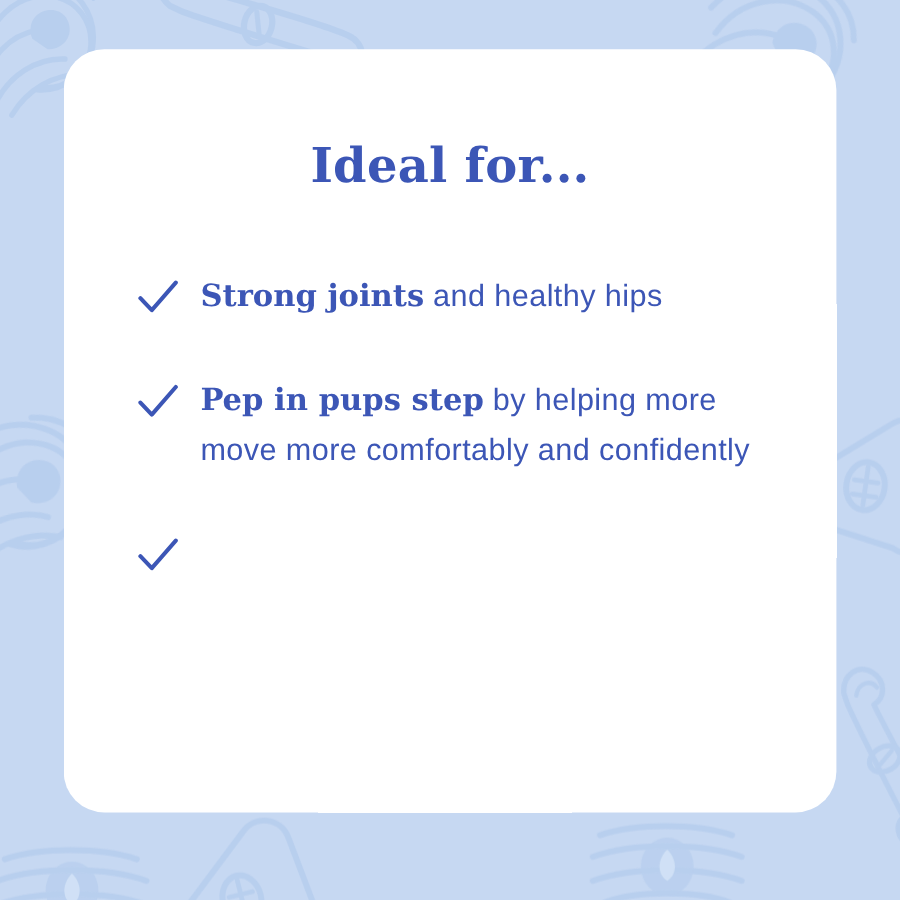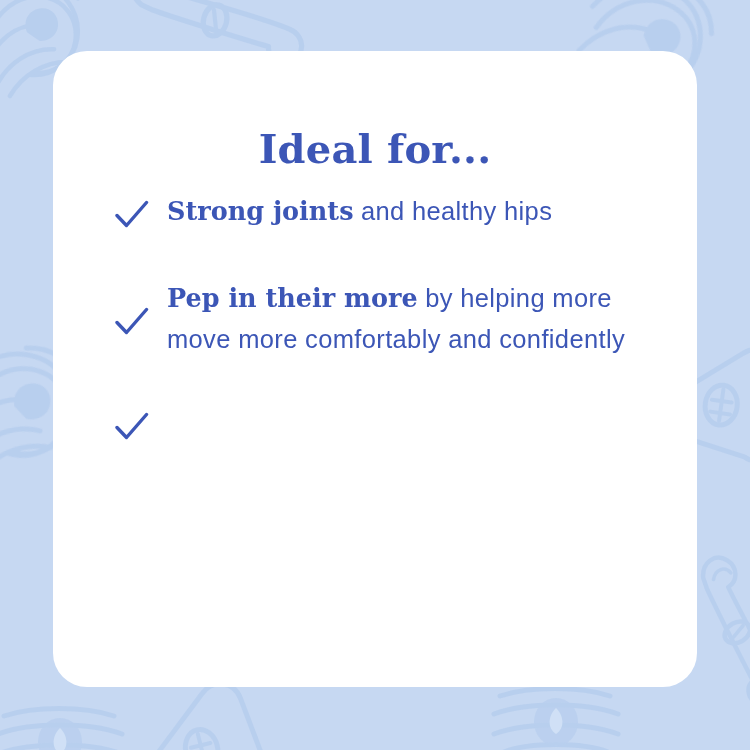--- a/index.html
+++ b/index.html
@@ -27,21 +27,21 @@
     inset: 0;
     width: 750px;
     height: 750px;
     pointer-events: none;
   }
 
   
   #card {
     position: absolute;
     left: 53px;
-    top: 51px;
+    top: 41px;
     width: 644px;
     height: 636px;
     background: #ffffff;
     border-radius: 34px;
   }
 
   #card-title {
     position: absolute;
     left: 0;
     top: 76px;
@@ -58,23 +58,24 @@
   #benefit-list {
     position: absolute;
     left: 62px;
     top: 140px;
     width: 560px;
   }
 
   .benefit-item {
     position: relative;
     display: flex;
-    align-items: center;
+    align-items: flex-start;
     margin-bottom: 46px;
     padding-left: 0;
+    margin-top: 46px;
   }
   .benefit-item:last-child { margin-bottom: 0; }
 
   .check-wrap {
     flex: 0 0 52px;
     display: flex;
     align-items: flex-start;
     justify-content: flex-start;
     padding-top: 6px;
   }
@@ -173,21 +174,21 @@
         </span>
         <span class="benefit-text"><span class="lead">Strong joints</span><span> and healthy hips</span></span>
       </div>
 
       <div class="benefit-item">
         <span class="check-wrap">
           <svg width="34" height="30" viewBox="0 0 34 30" xmlns="http://www.w3.org/2000/svg">
             <path d="M2,15.5 L11.5,25.5 L31.5,2.5" fill="none" stroke="#3c56b6" stroke-width="3.4" stroke-linecap="round" stroke-linejoin="round"></path>
           </svg>
         </span>
-        <span class="benefit-text"><span class="lead">Pep in their more</span><span> by helping more move more comfortably and confidently</span></span>
+        <span class="benefit-text"><span class="lead">Pep in pups step</span><span> by helping more move more comfortably and confidently</span></span>
       </div>
 
       <div class="benefit-item">
         <span class="check-wrap">
           <svg width="34" height="30" viewBox="0 0 34 30" xmlns="http://www.w3.org/2000/svg">
             <path d="M2,15.5 L11.5,25.5 L31.5,2.5" fill="none" stroke="#3c56b6" stroke-width="3.4" stroke-linecap="round" stroke-linejoin="round"></path>
           </svg>
         </span>
       </div>
 

